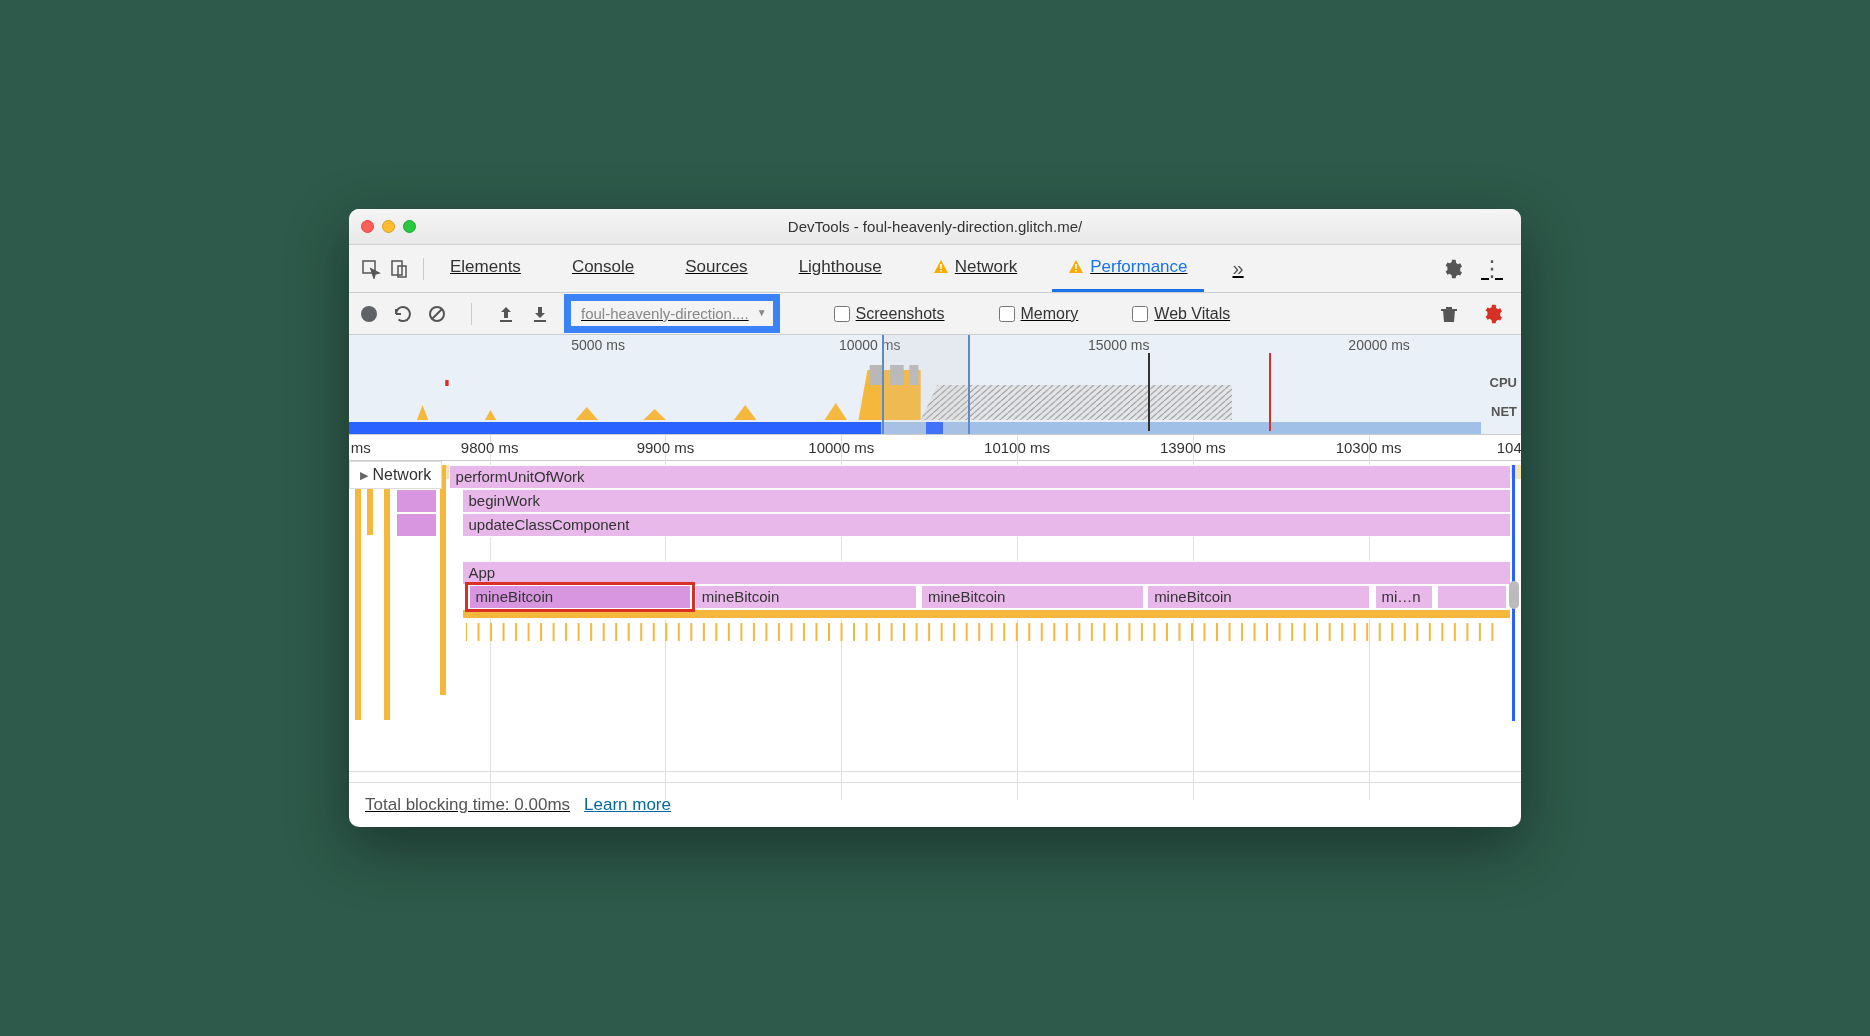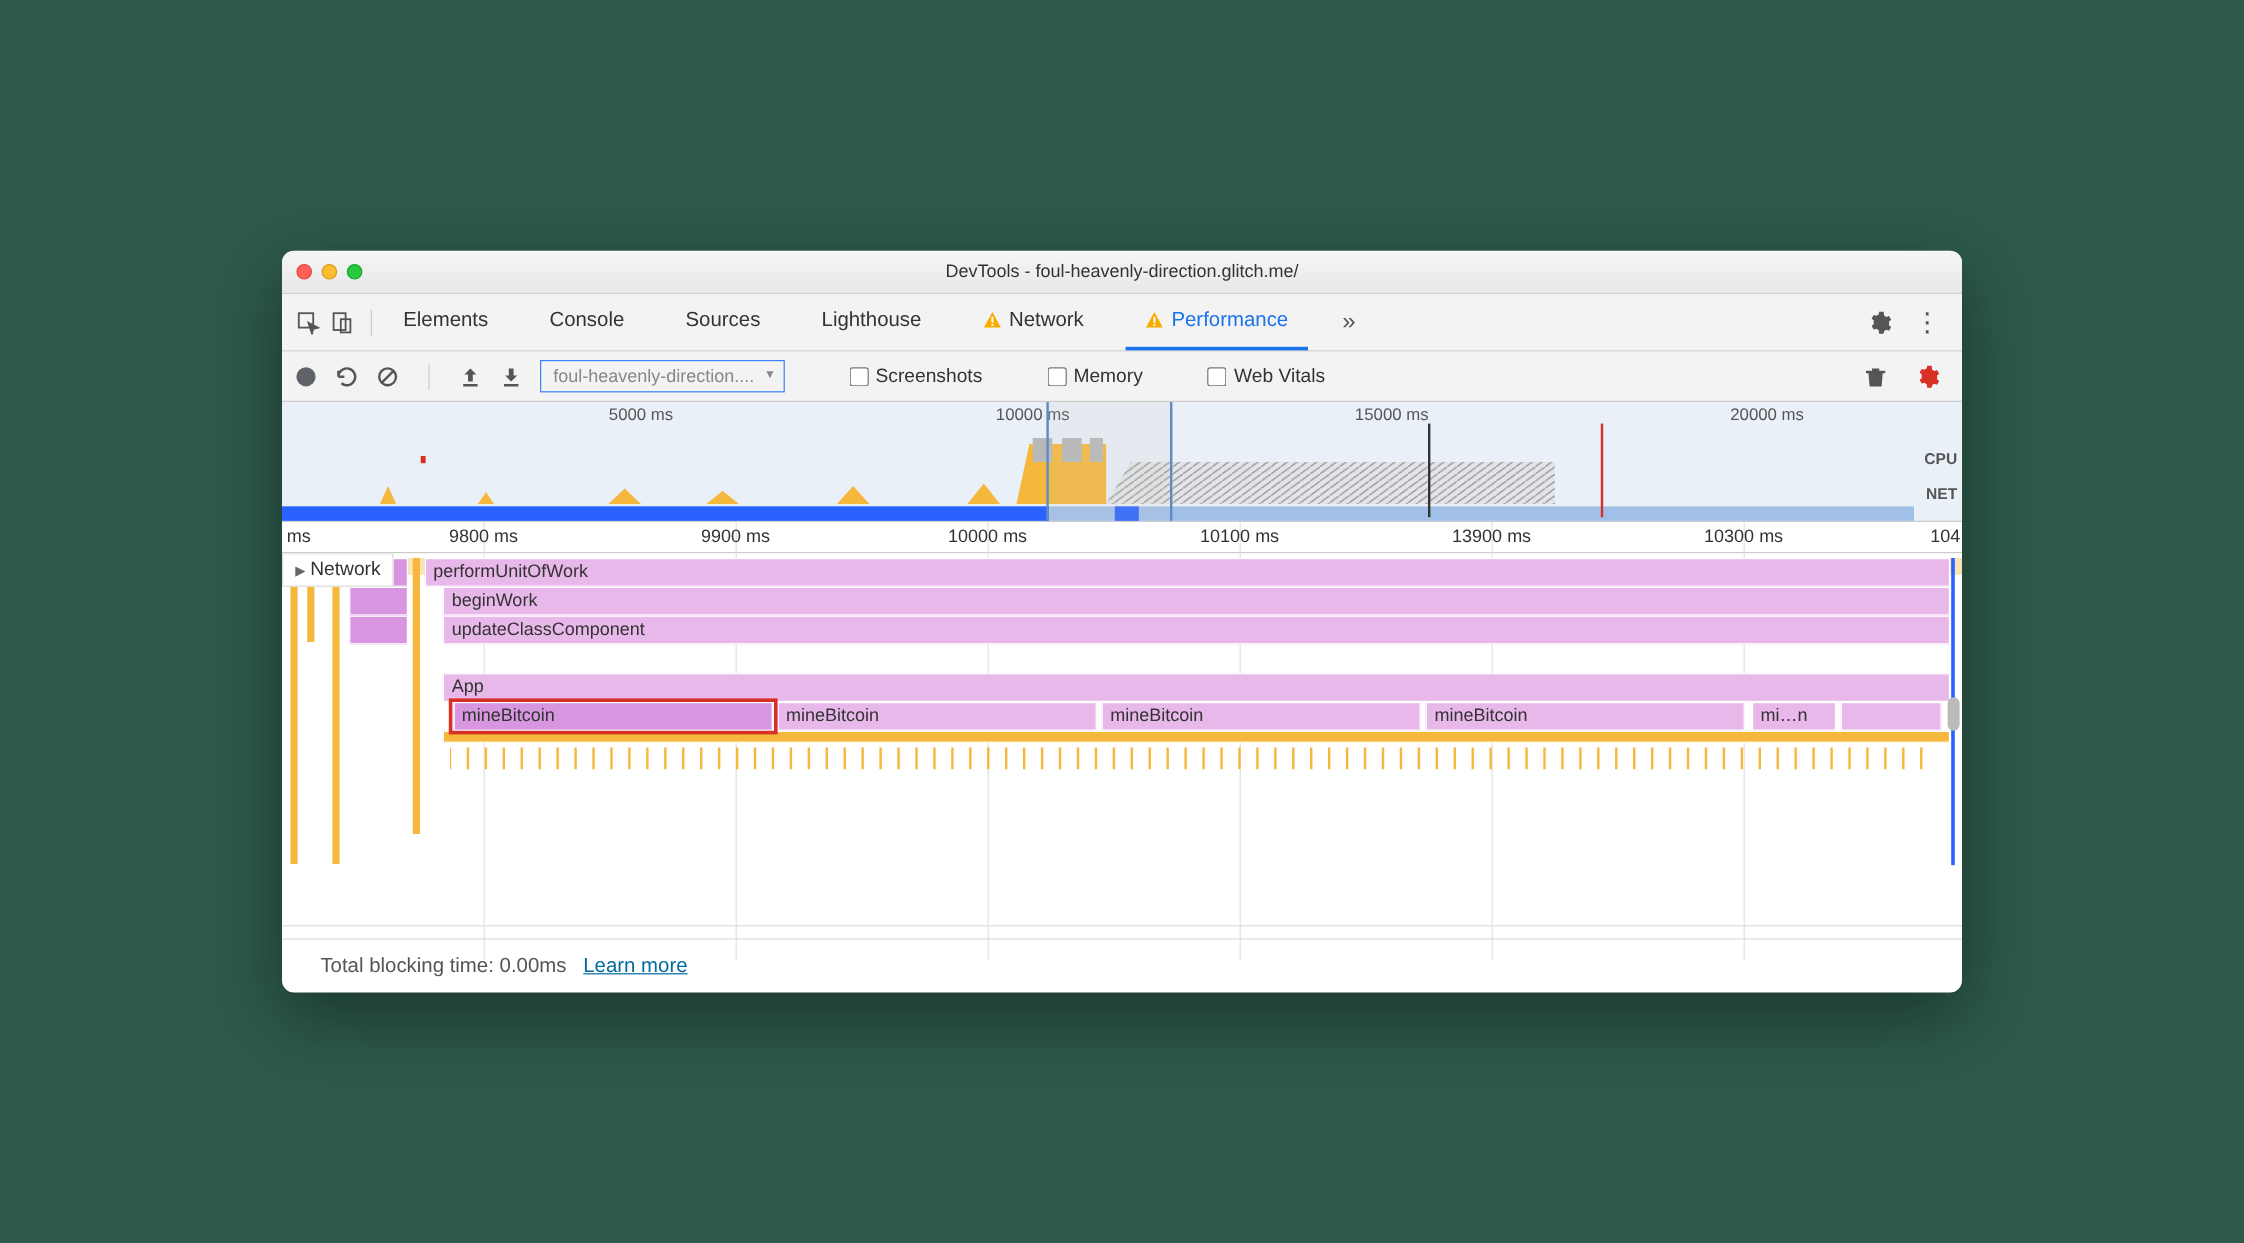--- a/index.html
+++ b/index.html
@@ -6,25 +6,26 @@
 body {
   font-family: "Helvetica Neue", Arial, sans-serif;
   background: #2d5a4a;
   display: flex;
   align-items: center;
   justify-content: center;
   min-height: 100vh;
   padding: 40px;
 }
 .window {
-  width: 1400px;
+  width: 1172px;
   background: #fff;
   border-radius: 10px;
   box-shadow: 0 20px 60px rgba(0,0,0,0.4);
   overflow: hidden;
+  text-decoration: underline;
 }
 .titlebar {
   height: 36px;
   background: linear-gradient(#f5f5f5,#e8e8e8);
   border-bottom: 1px solid #d0d0d0;
   display: flex;
   align-items: center;
   padding: 0 12px;
   position: relative;
 }
@@ -49,21 +50,21 @@
 .gear { width:22px; height:22px; color:#555; cursor:pointer; margin:0 8px; }
 .gear.red { color:#d93025; }
 .kebab { font-size:22px; color:#555; padding:0 10px; cursor:pointer; }
 
 .toolbar {
   display:flex; align-items:center; height:42px; background:#f3f3f3;
   border-bottom:1px solid #ccc; padding:0 10px; gap:14px; font-size:16px; color:#333;
 }
 .tool-icon { width:20px; height:20px; display:flex; align-items:center; justify-content:center; color:#555; cursor:pointer; }
 .record { width:16px; height:16px; border-radius:50%; background:#5f6368; }
-.dropdown { border:1px solid #3b82f6; padding:4px 24px 4px 10px; color:#888; font-size:15px; position:relative; cursor:pointer; }
+.dropdown { border:7px solid #3b82f6; padding:4px 24px 4px 10px; color:#888; font-size:15px; position:relative; cursor:pointer; }
 .dropdown::after { content:"▼"; position:absolute; right:6px; top:6px; font-size:10px; color:#888; }
 .chk { display:flex; align-items:center; gap:6px;padding-left:40px; }
 .chk input { width:16px; height:16px; }
 
 .overview {
   position:relative; height:100px; background:#eaf0f8;
   border-bottom:1px solid #ccc;
 }
 .ov-labels { position:absolute; right:4px; top:40px; font-size:13px; color:#555; font-weight:600; }
 .ov-labels div { margin-bottom:14px; text-align:right; }
@@ -99,21 +100,21 @@
 .yellow-bar { position:absolute; width:6px; background:#f5b83d; }
 .red-box { position:absolute; border:3px solid #d93025; pointer-events:none; z-index:10; }
 
 .ticks-row { position:absolute; height:24px; left:0; right:0; }
 
 .scroll-thumb { position:absolute; right:2px; width:10px; height:28px; background:#bbb; border-radius:5px; }
 
 .divider { height:12px; background:#fff; border-top:1px solid #ddd; border-bottom:1px solid #ddd; }
 
 .footer {
-  height:44px; display:flex; align-items:center; padding:0 32px;
+  height:44px; display:flex; align-items:center; padding:0 16px;
   font-size:17px; color:#555; gap:14px;
 }
 .footer a { color:#0369a1; text-decoration:underline; cursor:pointer; }
 </style>
 </head>
 <body>
 
 <div class="window">
   <div class="titlebar">
     <div class="traffic">

